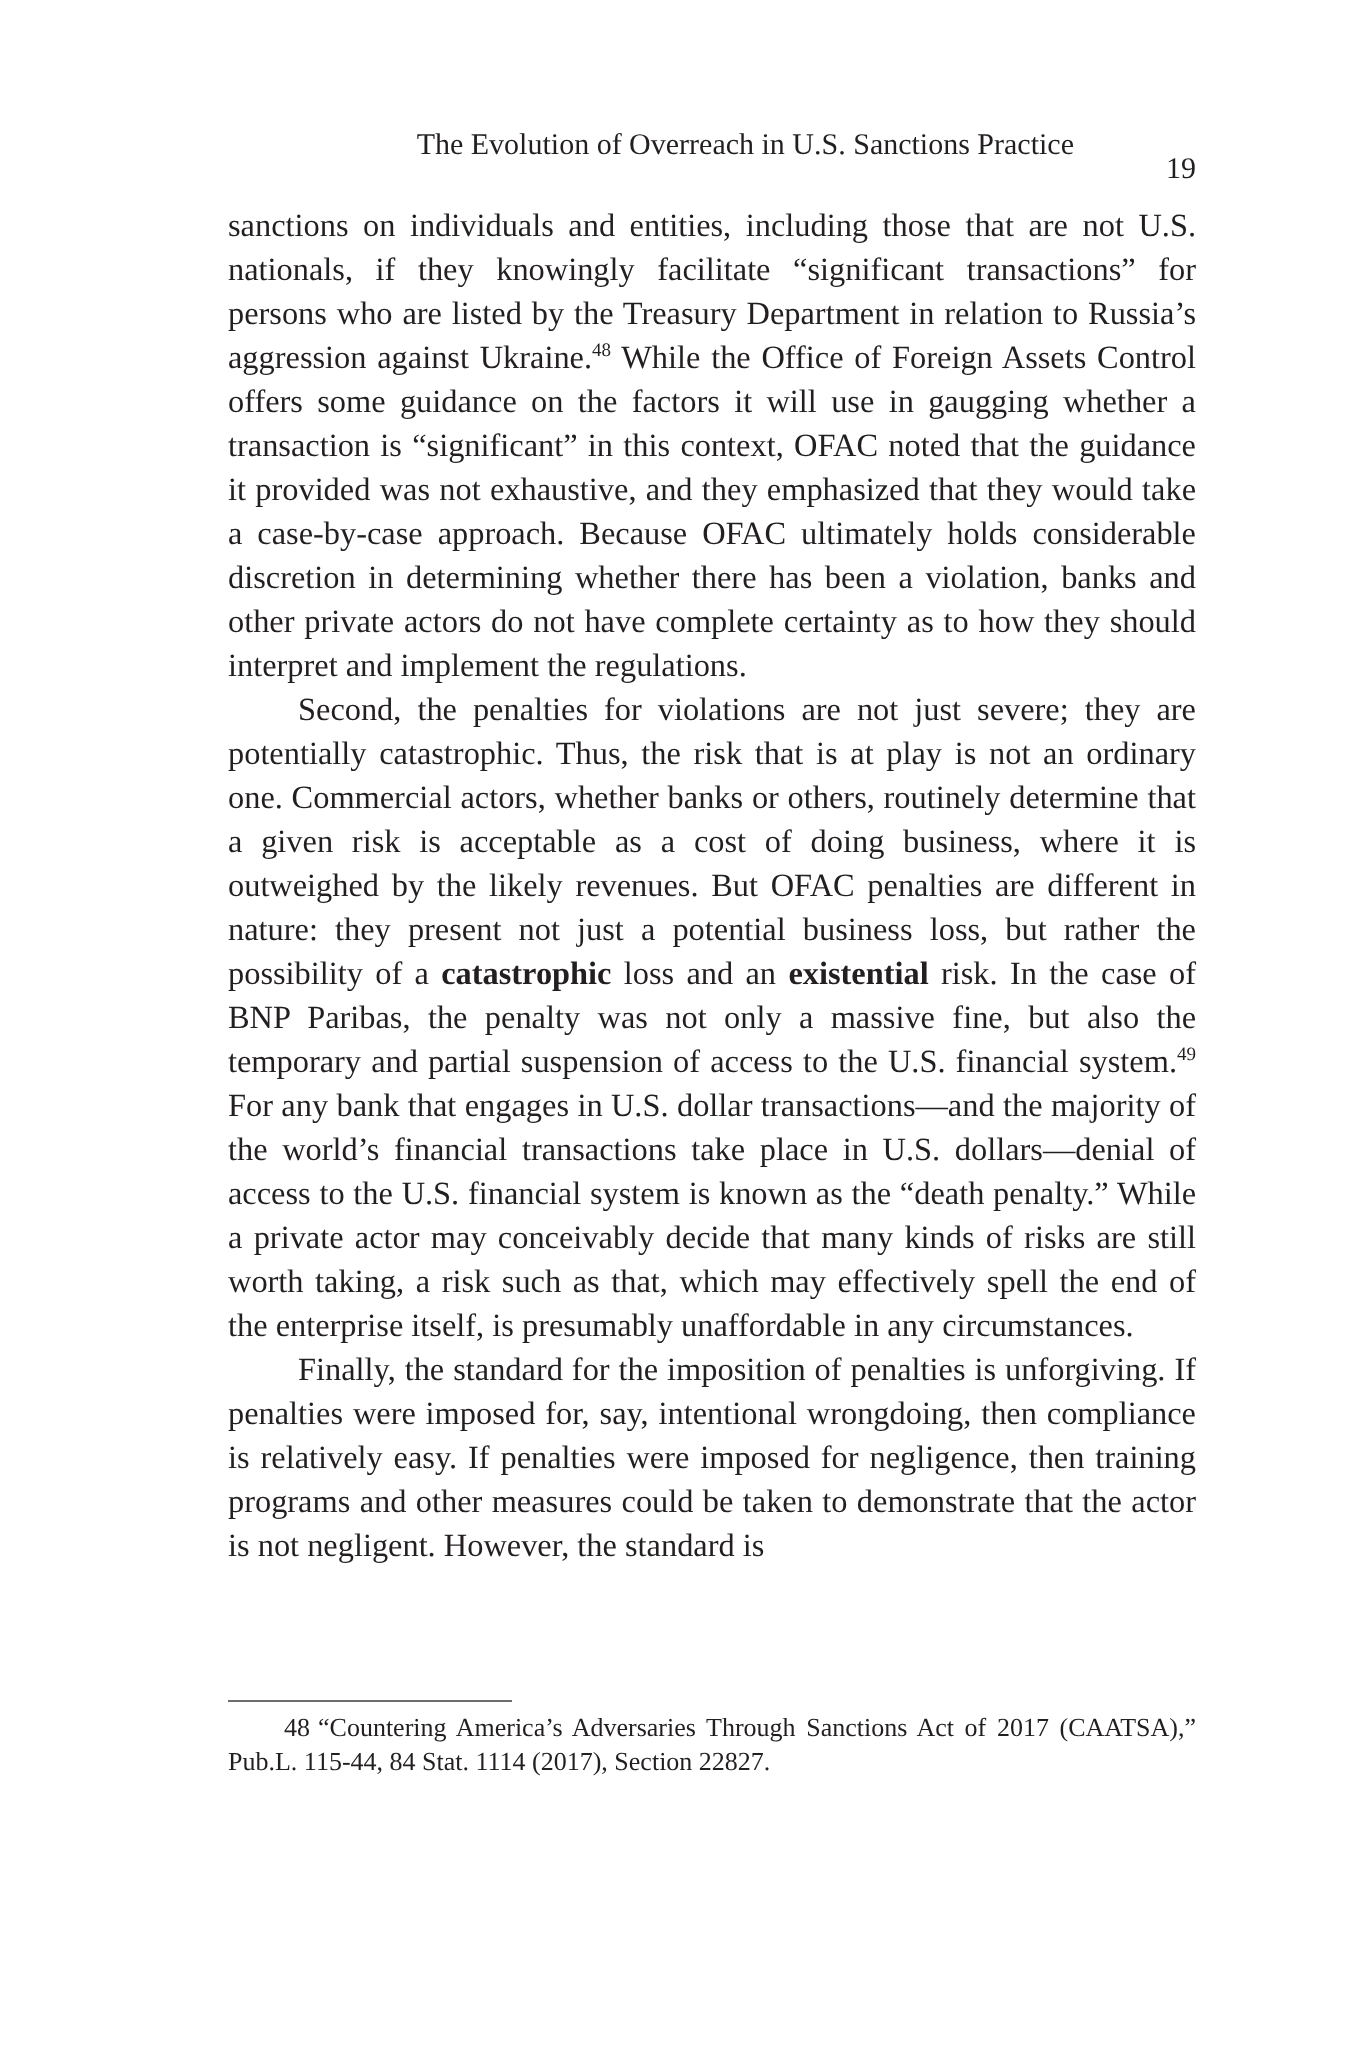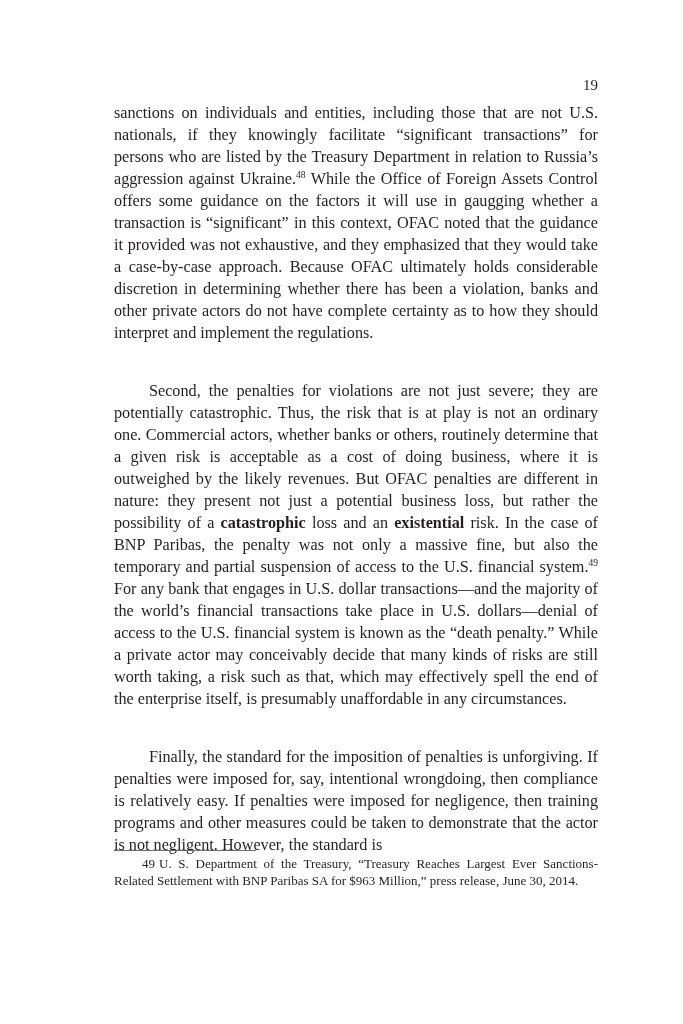--- a/index.html
+++ b/index.html
@@ -45,21 +45,20 @@
       line-height: 22px;
       text-align: justify;
       hyphens: manual;
       font-family: Liberation Serif, serif;
     }
     .body-text p {
       margin: 0;
     }
     .body-text p.indent {
       text-indent: 35px;
-      margin-top: 36px;
     }
     sup.fnref {
       font-size: 9.5px;
       line-height: 0;
       vertical-align: 6px;
     }
     .footnote-rule {
       position: absolute;
       top: 850px;
       left: 114px;
@@ -84,26 +83,27 @@
       margin-right: 4px;
     }
     b {
       font-weight: bold;
     }
   </style>
 </head>
 <body>
 
 <div class="running-head">
+  <span class="running-title">The Evolution of Overreach in U.S. Sanctions Practice</span>
   <span class="page-number">19</span>
 </div>
 
 <div class="body-text">
   <p><span>sanctions on individuals and entities, including those that are not U.S. nationals, if they knowingly facilitate “significant transactions” for persons who are listed by the Treasury Department in relation to Russia’s aggression against Ukraine.</span><sup class="fnref">48</sup><span> While the Office of Foreign Assets Control offers some guidance on the factors it will use in gaug­ging whether a transaction is “significant” in this context, OFAC noted that the guidance it provided was not exhaustive, and they empha­sized that they would take a case-by-case approach. Because OFAC ultimately holds considerable discretion in determining whether there has been a violation, banks and other private actors do not have complete certainty as to how they should interpret and implement the regulations.</span></p>
   <p class="indent"><span>Second, the penalties for violations are not just severe; they are potentially catastrophic. Thus, the risk that is at play is not an ordinary one. Commercial actors, whether banks or others, routinely determine that a given risk is acceptable as a cost of doing business, where it is outweighed by the likely revenues. But OFAC penalties are different in nature: they present not just a potential business loss, but rather the possibility of a </span><b>catastrophic</b><span> loss and an </span><b>existential</b><span> risk. In the case of BNP Paribas, the penalty was not only a massive fine, but also the temporary and partial suspension of access to the U.S. financial system.</span><sup class="fnref">49</sup><span> For any bank that engages in U.S. dollar transactions—and the majority of the world’s financial transactions take place in U.S. dollars—denial of access to the U.S. financial system is known as the “death penalty.” While a private actor may conceivably decide that many kinds of risks are still worth taking, a risk such as that, which may effectively spell the end of the enterprise itself, is presumably unaffordable in any circumstances.</span></p>
   <p class="indent"><span>Finally, the standard for the imposition of penalties is unforgiv­ing. If penalties were imposed for, say, intentional wrongdoing, then compliance is relatively easy. If penalties were imposed for negli­gence, then training programs and other measures could be taken to demonstrate that the actor is not negligent. However, the standard is</span></p>
 </div>
 
 <div class="footnote-rule"></div>
 
 <div class="footnotes">
-  <p><span class="fn-num">49</span><span>U. S. Department of the Treasury, “Treasury Reaches Largest Ever Sanctions-Related Settlement with BNP Paribas SA for $963 Million,” press release, June 30, 2014.</span></p>
+  <p><span class="fn-num">48</span><span>“Countering America’s Adversaries Through Sanctions Act of 2017 (CAATSA),” Pub.L. 115-44, 84 Stat. 1114 (2017), Section 22827.</span></p>
 </div>
 
 </body></html>

